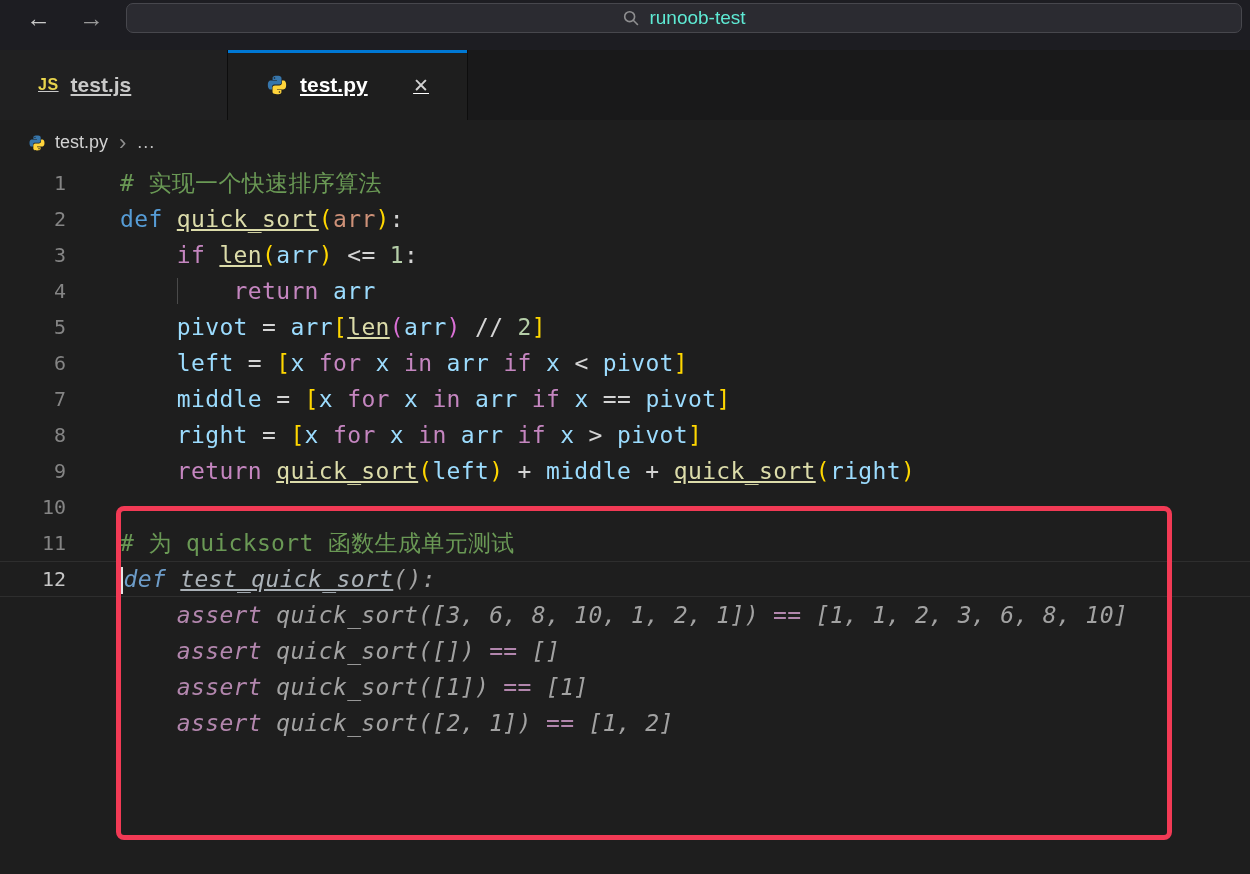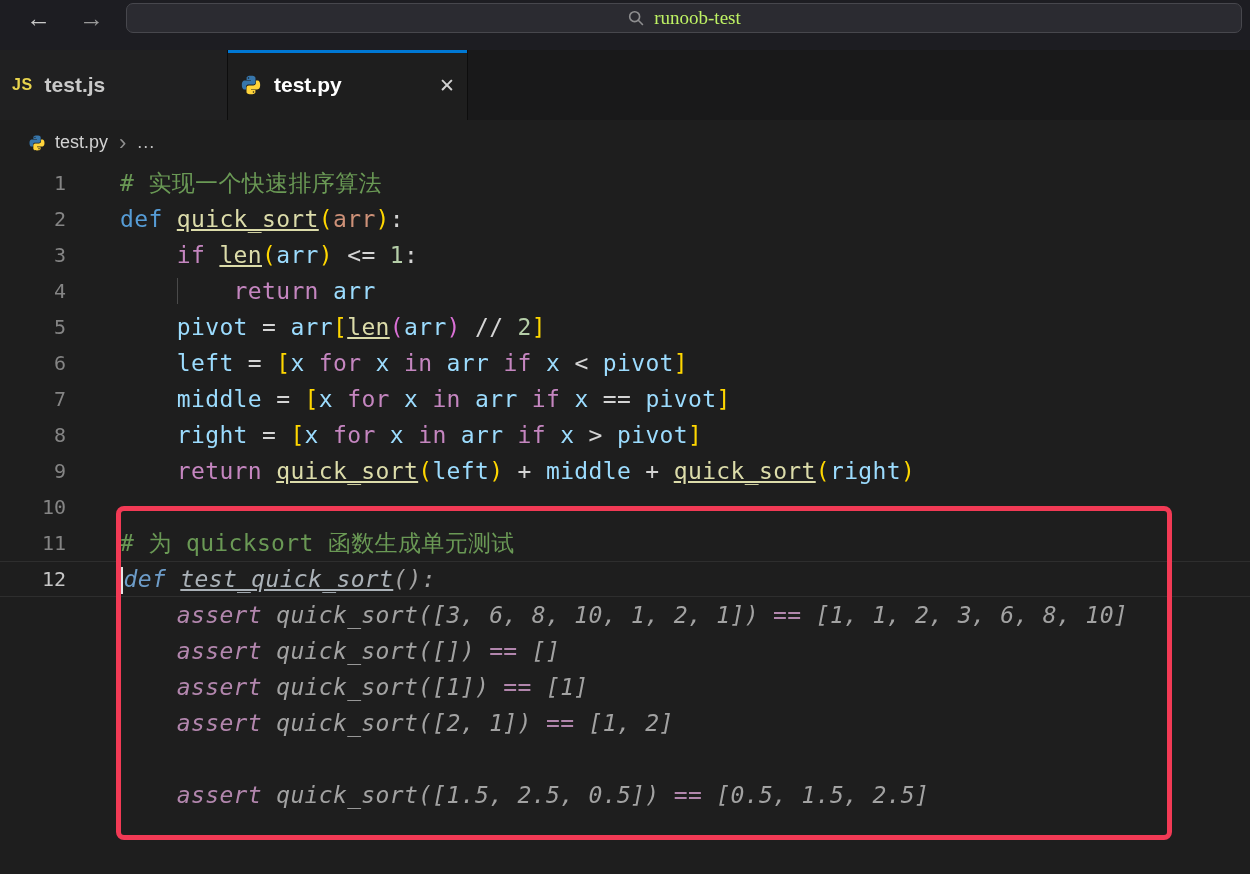--- a/index.html
+++ b/index.html
@@ -17,29 +17,29 @@
     padding:2px 8px 16px 26px;
   }
   .nav{display:flex;gap:28px;margin-right:22px;flex-shrink:0;}
   .nav .arrow{font-size:25px;line-height:1;cursor:default;}
   .arrow.back{color:#c9c9c9;}
   .arrow.fwd{color:#9a9a9a;}
   .searchbox{
     flex:1;height:30px;box-sizing:border-box;
     background:#2b2b31;border:1px solid #47474d;border-radius:7px;
     display:flex;align-items:center;justify-content:center;gap:9px;
-    color:#bef264;font-size:19px;font-family:Liberation Serif, serif;
+    color:#5eead4;font-size:19px;
   }
   .searchbox svg{opacity:.75;}
   
   .tabstrip{height:70px;background:#19191a;display:flex;}
   .tab{
     display:flex;align-items:center;gap:12px;
-    padding:0 12px;box-sizing:border-box;position:relative;
-    font-size:21px;font-weight:600;cursor:default;
+    padding:0 38px;box-sizing:border-box;position:relative;
+    font-size:21px;font-weight:600;cursor:default;text-decoration:underline;
   }
   .tab.inactive{width:228px;background:#202021;color:#c9c9c9;border-right:1px solid #0d0d0d;}
   .tab.active{width:240px;background:#1e1e1e;color:#ffffff;border-right:1px solid #0d0d0d;}
   .tab.active::before{
     content:"";position:absolute;top:0;left:0;right:0;height:3px;
     background:var(--c-tab_accent,#0078d4);
   }
   .jsicon{color:#e8d44d;font-weight:700;font-size:16px;letter-spacing:.5px;}
   .closex{margin-left:auto;font-size:19px;font-weight:400;color:#d2d2d2;}
   
@@ -205,16 +205,15 @@
       </div>
       <div class="line ghost">
         <div class="ln"></div>
         <div class="codetext"><span class="tk pl">    </span><span class="tk ctrl">assert</span><span class="tk pl"> quick_sort([2, 1]) </span><span class="tk ctrl">==</span><span class="tk pl"> [1, 2]</span></div>
       </div>
       <div class="line ghost">
         <div class="ln"></div>
       </div>
       <div class="line ghost">
         <div class="ln"></div>
-        <div class="codetext"><span class="tk pl">    </span><span class="tk ctrl">assert</span><span class="tk pl"> quick_sort([1.5, 2.5, 0.5]) </span><span class="tk ctrl">==</span><span class="tk pl"> [0.5, 1.5, 2.5]</span></div>
       </div>
     </div>
 </div>
 
 </body></html>

